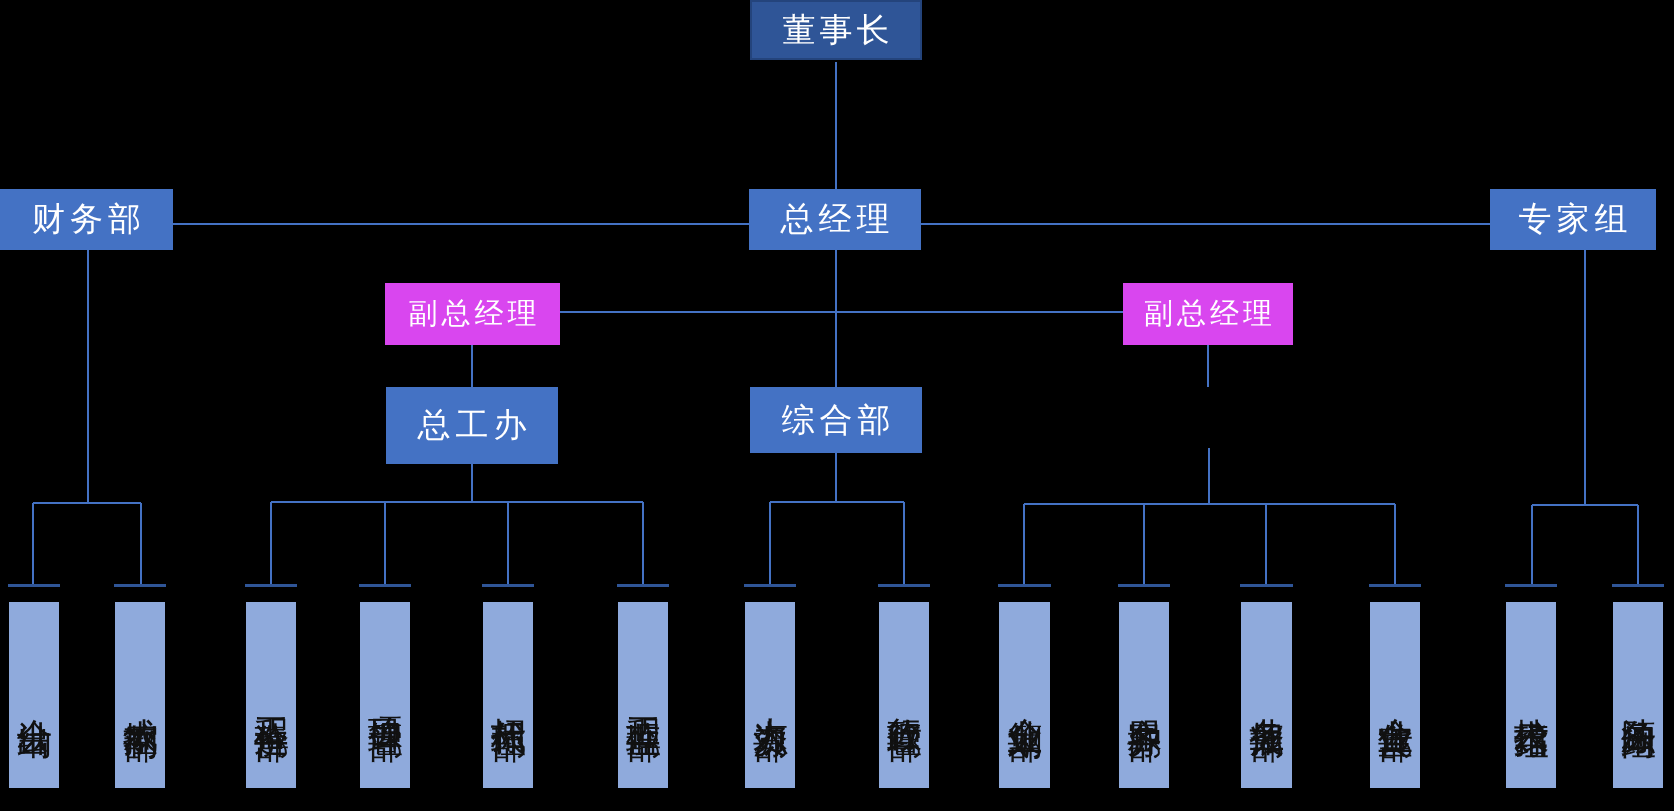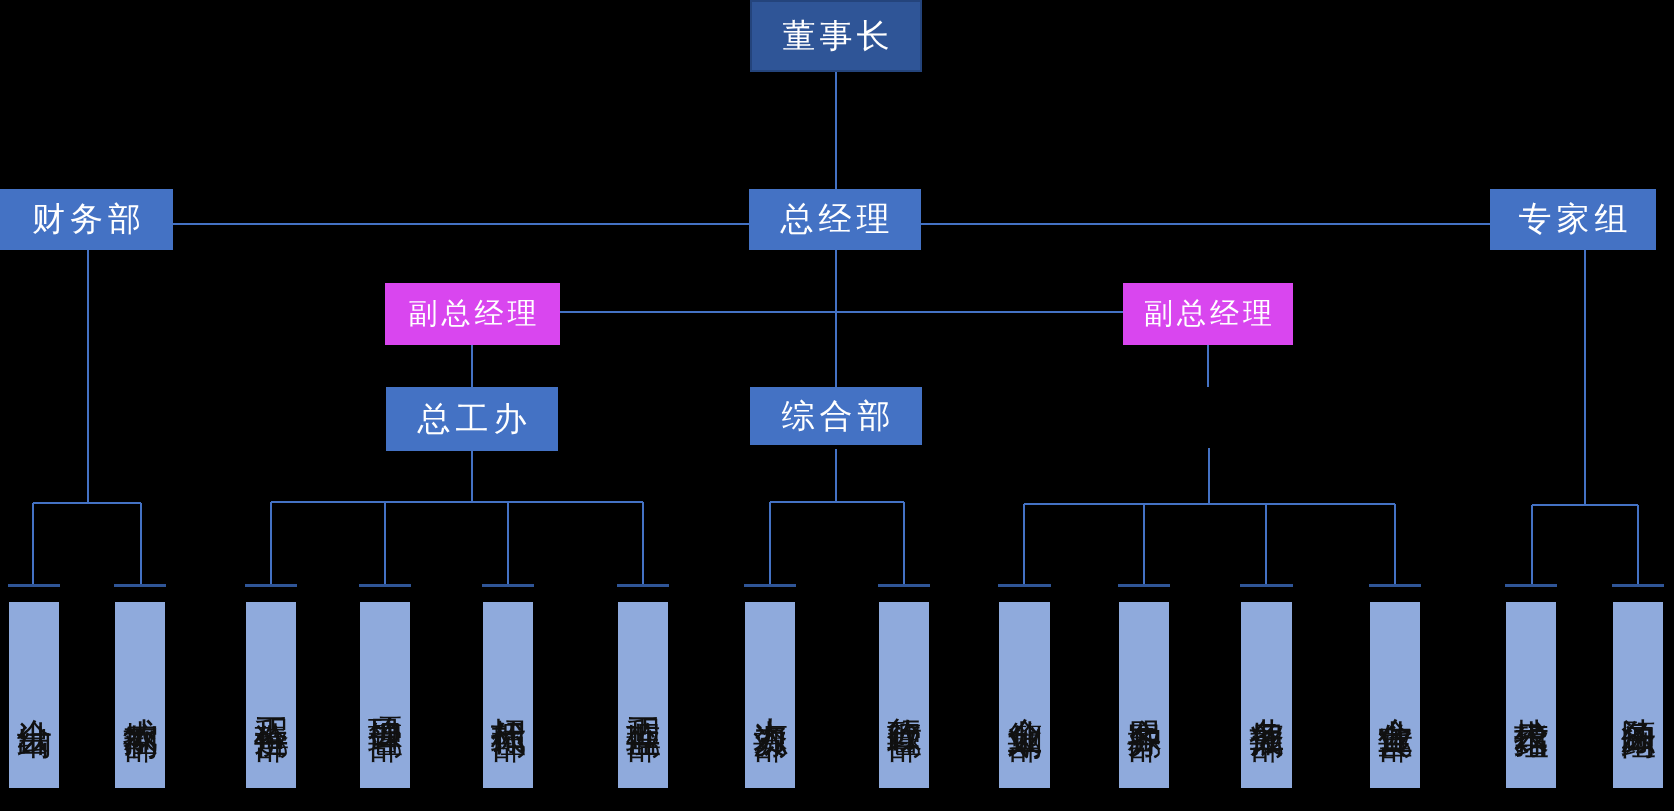--- a/index.html
+++ b/index.html
@@ -90,42 +90,42 @@
     <div class="connector" style="left: 507px; top: 502px; width: 2px; height: 82px;"></div>
     <div class="connector" style="left: 642px; top: 502px; width: 2px; height: 82px;"></div>
     <div class="connector" style="left: 769px; top: 502px; width: 2px; height: 82px;"></div>
     <div class="connector" style="left: 903px; top: 502px; width: 2px; height: 82px;"></div>
     <div class="connector" style="left: 1023px; top: 504px; width: 2px; height: 80px;"></div>
     <div class="connector" style="left: 1143px; top: 504px; width: 2px; height: 80px;"></div>
     <div class="connector" style="left: 1265px; top: 504px; width: 2px; height: 80px;"></div>
     <div class="connector" style="left: 1394px; top: 504px; width: 2px; height: 80px;"></div>
     <div class="connector" style="left: 1531px; top: 505px; width: 2px; height: 79px;"></div>
     <div class="connector" style="left: 1637px; top: 505px; width: 2px; height: 79px;"></div>
-    <div class="node level1" style="left: 750px; top: 0px; width: 172px; height: 72px;">
+    <div class="node level1" style="left: 750px; top: 0px; width: 172px; height: 60px;">
       <span>董事长</span>
     </div>
     <div class="node level2" style="left: 749px; top: 189px; width: 172px; height: 61px;">
       <span>总经理</span>
     </div>
     <div class="node level2" style="left: 1490px; top: 189px; width: 166px; height: 61px;">
       <span>专家组</span>
     </div>
     <div class="node level2" style="left: 0px; top: 189px; width: 173px; height: 61px;">
       <span>财务部</span>
     </div>
     <div class="node deputy" style="left: 385px; top: 283px; width: 175px; height: 62px;">
       <span>副总经理</span>
     </div>
     <div class="node deputy" style="left: 1123px; top: 283px; width: 170px; height: 62px;">
       <span>副总经理</span>
     </div>
-    <div class="node level2" style="left: 386px; top: 387px; width: 172px; height: 64px;">
+    <div class="node level2" style="left: 386px; top: 387px; width: 172px; height: 77px;">
       <span>总工办</span>
     </div>
-    <div class="node level2" style="left: 750px; top: 387px; width: 172px; height: 58px;">
+    <div class="node level2" style="left: 750px; top: 387px; width: 172px; height: 66px;">
       <span>综合部</span>
     </div>
     <div class="cap" style="left: 8px; top: 584px; width: 52px; height: 3px;"></div>
     <div class="node leaf" style="left: 9px; top: 602px; width: 50px; height: 186px;">
       <span>会计出纳</span>
     </div>
     <div class="cap" style="left: 114px; top: 584px; width: 52px; height: 3px;"></div>
     <div class="node leaf" style="left: 115px; top: 602px; width: 50px; height: 186px;">
       <span>成本控制部</span>
     </div>

